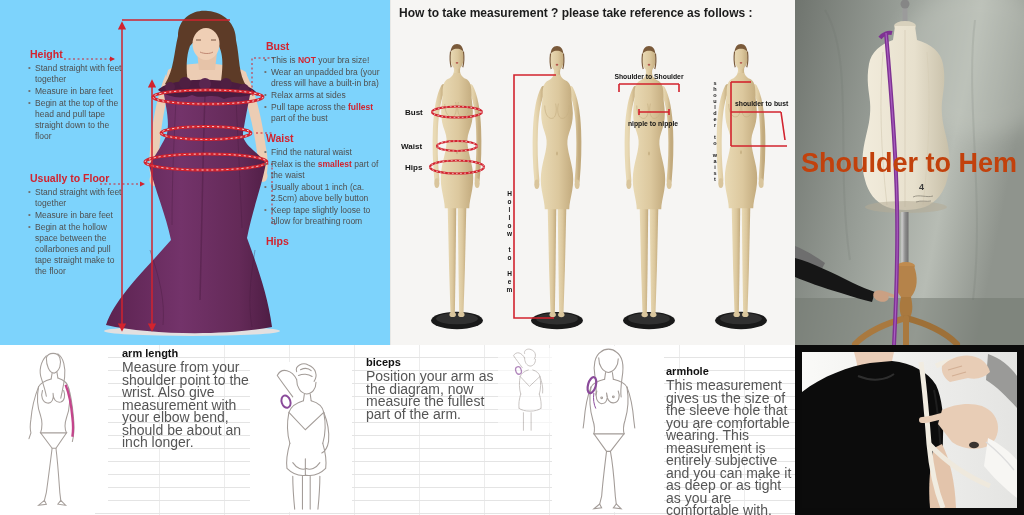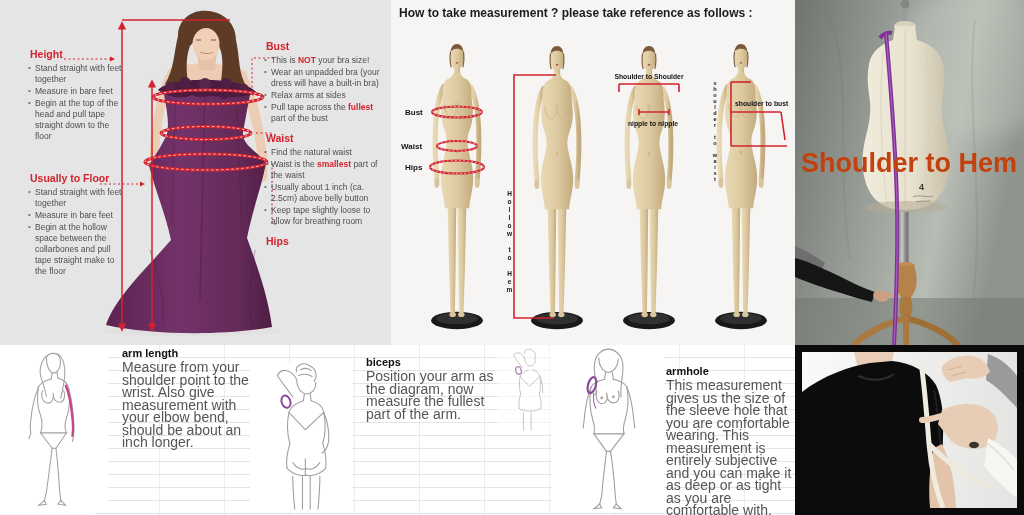--- a/index.html
+++ b/index.html
@@ -1,20 +1,20 @@
 <!DOCTYPE html>
 <html><head>
 <meta charset="utf-8">
 <style>
   html,body{margin:0;padding:0;background:#ffffff;font-family:"Liberation Sans",sans-serif;}
   .stage{position:relative;width:1024px;height:515px;overflow:hidden;background:#fff;}
   .abs{position:absolute;}
 
   
-  .panel-left{left:0;top:0;width:390px;height:345px;background:#e5e5e5;padding-left:36px;}
+  .panel-left{left:0;top:0;width:390px;height:345px;background:#7dd3fc;padding-left:36px;}
   .col{position:absolute;}
   .col-left{left:28px;top:48px;width:94px;}
   .col-right{left:264px;top:40px;width:124px;}
   .sec-title{color:#d2232e;font-weight:bold;font-size:10.5px;margin:0 0 3px 2px;}
   ul.sec-list{list-style:none;margin:0;padding:0;}
   ul.sec-list li{position:relative;padding-left:7px;font-size:8.5px;line-height:11px;color:#4f4f4f;margin-bottom:1px;}
   ul.sec-list li::before{content:"•";position:absolute;left:0;top:-1px;color:#707070;font-size:8px;}
   .em{color:#d2232e;font-weight:bold;}
   .col-left .sec + .sec{margin-top:30px;}
   .col-right .sec + .sec{margin-top:8px;}
@@ -141,21 +141,21 @@
             <li><span>This is </span><span class="em">NOT</span><span> your bra size!</span></li>
             <li><span>Wear an unpadded bra (your dress will have a built-in bra)</span></li>
             <li><span>Relax arms at sides</span></li>
             <li><span>Pull tape across the </span><span class="em">fullest</span><span> part of the bust</span></li>
           </ul>
         </div>
       <div class="sec">
           <div class="sec-title">Waist</div>
           <ul class="sec-list">
             <li><span>Find the natural waist</span></li>
-            <li><span>Waist is the </span><span class="em">smallest</span><span> part of the waist</span></li>
+            <li><span>Relax is the </span><span class="em">smallest</span><span> part of the waist</span></li>
             <li><span>Usually about 1 inch (ca. 2.5cm) above belly button</span></li>
             <li><span>Keep tape slightly loose to allow for breathing room</span></li>
           </ul>
         </div>
       <div class="sec">
           <div class="sec-title">Hips</div>
         </div>
     </div>
   </div>
 

